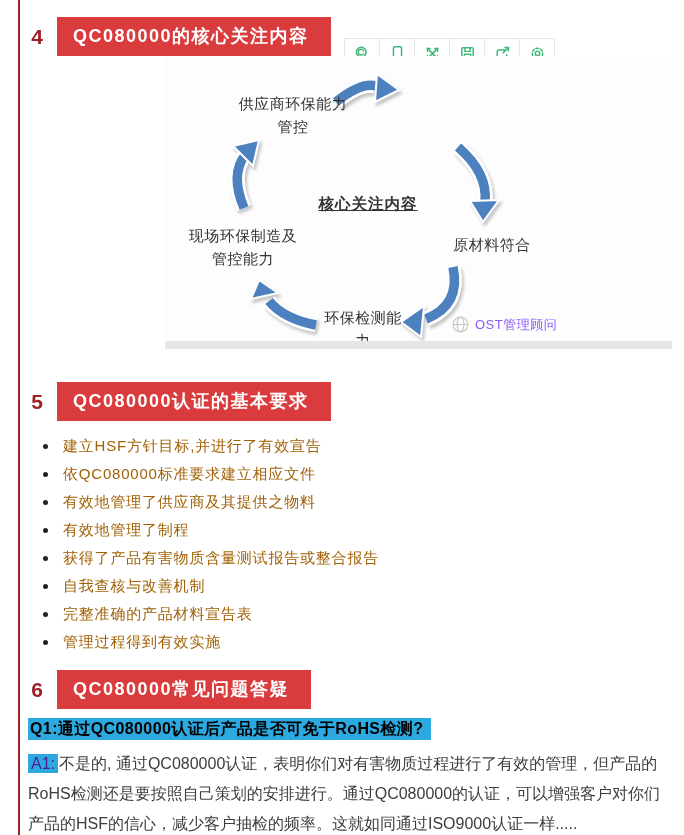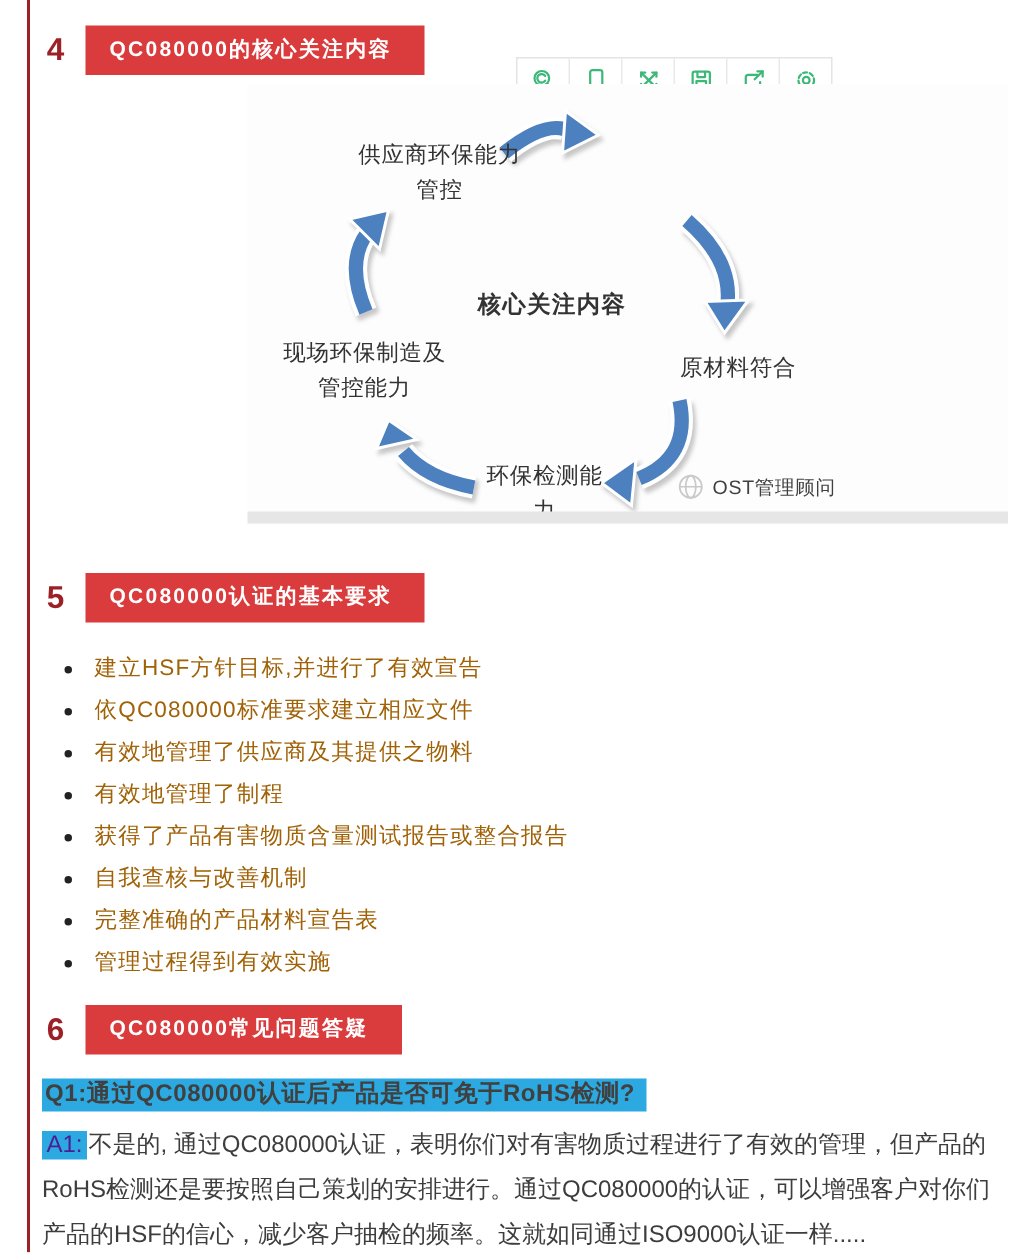--- a/index.html
+++ b/index.html
@@ -6,21 +6,21 @@
   .page {
     position:relative; width:684px; height:835px; overflow:hidden;
     background:#ffffff; font-family:"Liberation Sans","DejaVu Sans",sans-serif;
   }
   .red-line { position:absolute; left:18px; top:0; width:2px; height:835px; background:#9c2127; }
 
   
   .sec-header { position:absolute; left:30px; display:flex; align-items:center; gap:13px; }
   .sec-num { color:#9c2127; font-weight:bold; font-size:21px; min-width:14px; text-align:center; }
   .sec-banner {
-    background:#da3b3c; color:#ffffff; font-weight:bold; font-size:14px;
+    background:#da3b3c; color:#ffffff; font-weight:bold; font-size:18px;
     padding:7px 22px 8px 16px; letter-spacing:1.5px; white-space:nowrap;
   }
   #sec4 { top:17px; } #sec5 { top:382px; } #sec6 { top:670px; }
 
   
   .toolbar { position:absolute; left:344px; top:38px; display:flex; background:#fff; border:1px solid #e4e4e4; }
   .tool-cell { width:34px; height:28px; display:flex; align-items:center; justify-content:center; border-right:1px solid #e9e9e9; cursor:pointer; }
   .tool-cell:last-child { border-right:none; }
   .tool-cell svg { stroke:#3cb878; fill:none; stroke-width:1.4; stroke-linecap:round; stroke-linejoin:round; }
 
@@ -29,34 +29,34 @@
   .diagram .arrows { position:absolute; left:0; top:0; filter:drop-shadow(2px 3px 1.5px rgba(130,130,130,0.45)); }
   .arrow-casing { stroke:#ffffff; stroke-width:15; fill:none; }
   .arrow-body   { stroke:#4d80bf; stroke-width:9.5; fill:none; }
   .arrow-head   { fill:#4d80bf; stroke:#ffffff; stroke-width:2; }
   .d-label { position:absolute; text-align:center; line-height:23px; letter-spacing:0.5px; }
   .d-supplier { left:48px;  top:36px;  width:160px; }
   .d-customer { left:216px; top:46px;  width:130px; }
   .d-material { left:268px; top:179px; width:118px;font-family:Liberation Mono, monospace; }
   .d-testing  { left:155px; top:250px; width:86px;  }
   .d-site     { left:14px;  top:168px; width:128px; }
-  .d-center   { left:153px; top:136px; width:100px; font-weight:bold; font-size:15.5px; letter-spacing:1px; }
+  .d-center   { left:153px; top:136px; width:100px; font-weight:bold; font-size:15.5px; letter-spacing:1px;text-decoration:underline; }
   .d-strip { position:absolute; left:0; top:285px; width:507px; height:8px; background:#e6e6e6; }
-  .watermark { position:absolute; left:286px; top:259px; display:flex; align-items:center; gap:5px; color:#404040; font-size:13px; letter-spacing:0.5px; }
+  .watermark { position:absolute; left:286px; top:259px; display:flex; align-items:center; gap:5px; color:#8b5cf6; font-size:13px; letter-spacing:0.5px; }
   .watermark svg { stroke:#c9c9c9; fill:none; stroke-width:1.1; }
 
   
   .bullets { position:absolute; left:40px; top:432px; width:600px; }
   .bullets ul { list-style:none; margin:0; padding:0; }
   .bullets li { position:relative; padding-left:23px; font-size:15px; line-height:28px; color:#a16207; letter-spacing:0.8px; }
   .bullets li::before { content:""; position:absolute; left:3px; top:12px; width:5px; height:5px; border-radius:50%; background:#222; }
 
   
   .q-line { position:absolute; left:28px; top:719px; }
-  .q-high { background:#2da9e1; color:#404040; font-weight:bold; font-size:16px; padding:2px 8px 3px 2px; letter-spacing:0.4px; white-space:nowrap; }
+  .q-high { background:#2da9e1; color:#000000; font-weight:bold; font-size:16px; padding:2px 8px 3px 2px; letter-spacing:0.4px; white-space:nowrap; }
   .answer { position:absolute; left:28px; top:749px; width:650px; color:#3d3d3d; font-size:16px; line-height:30px; }
   .a-line { white-space:nowrap; }
   .a-badge { background:#2da9e1; color:#4c1d95; padding:1px 3px; margin-right:1px; }
 </style>
 </head>
 <body>
 
 <div class="page">
   <div class="red-line"></div>
 

